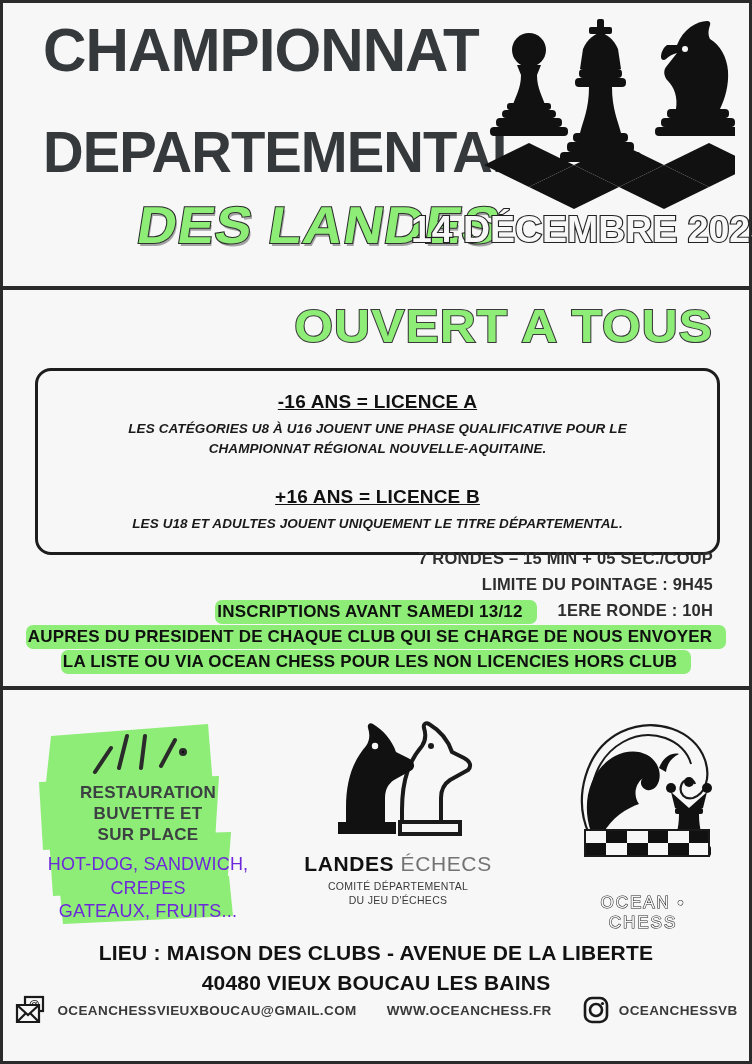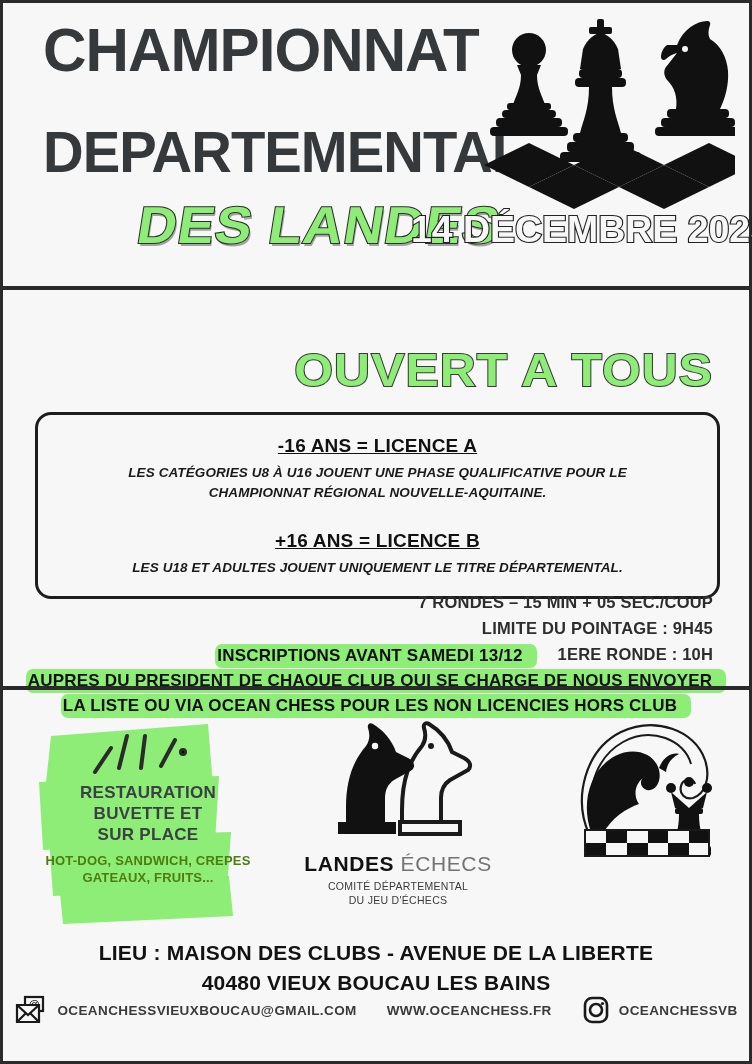--- a/index.html
+++ b/index.html
@@ -97,21 +97,21 @@
     left: 468px;
     top: 12px;
     width: 264px;
     height: 200px;
   }
 
   
   .middle {
     position: absolute;
     left: 0; top: 287px;
-    width: 746px; height: 396px; margin-top: 44px;
+    width: 746px; height: 396px;
   }
   .ouvert {
     position: absolute;
     right: 36px;
     top: 8px;
     font-family: "Liberation Sans Narrow", "Liberation Sans", sans-serif;
     font-weight: bold;
     font-size: 47px;
     letter-spacing: 1px;
     color: #8ded76;
@@ -211,23 +211,23 @@
     text-align: center;
   }
   .rib-main {
     font-weight: bold;
     font-size: 17px;
     color: #3c4043;
     line-height: 1.24;
     letter-spacing: .3px;
   }
   .rib-sub {
-    font-weight: bold;
-    font-size: 13px;
-    color: #4d7c0f;
+    font-weight: normal;
+    font-size: 18px;
+    color: #6d28d9;
     line-height: 1.3;
     letter-spacing: .2px;
     margin-top: 8px;
   }
 
   .landes-logo {
     position: absolute;
     left: 295px;
     top: 28px;
     width: 200px;
@@ -480,20 +480,21 @@
           <rect x="22" y="118" width="124" height="26" fill="#111111"></rect>
           <rect x="22" y="118" width="21" height="13" fill="#f7f7f7"></rect>
           <rect x="64" y="118" width="21" height="13" fill="#f7f7f7"></rect>
           <rect x="105" y="118" width="21" height="13" fill="#f7f7f7"></rect>
           <rect x="43" y="131" width="21" height="13" fill="#f7f7f7"></rect>
           <rect x="85" y="131" width="20" height="13" fill="#f7f7f7"></rect>
           <rect x="126" y="131" width="20" height="13" fill="#f7f7f7"></rect>
           <rect x="22" y="118" width="124" height="26" fill="none" stroke="#1a1a1a" stroke-width="2"></rect>
         </g>
       </svg>
+      <div class="ocean-name">OCEAN • CHESS</div>
     </div>
 
     <div class="venue">
       <div>LIEU : MAISON DES CLUBS - AVENUE DE LA LIBERTE</div>
       <div>40480 VIEUX BOUCAU LES BAINS</div>
     </div>
 
     <div class="contacts">
 
       <div class="contact-item">

